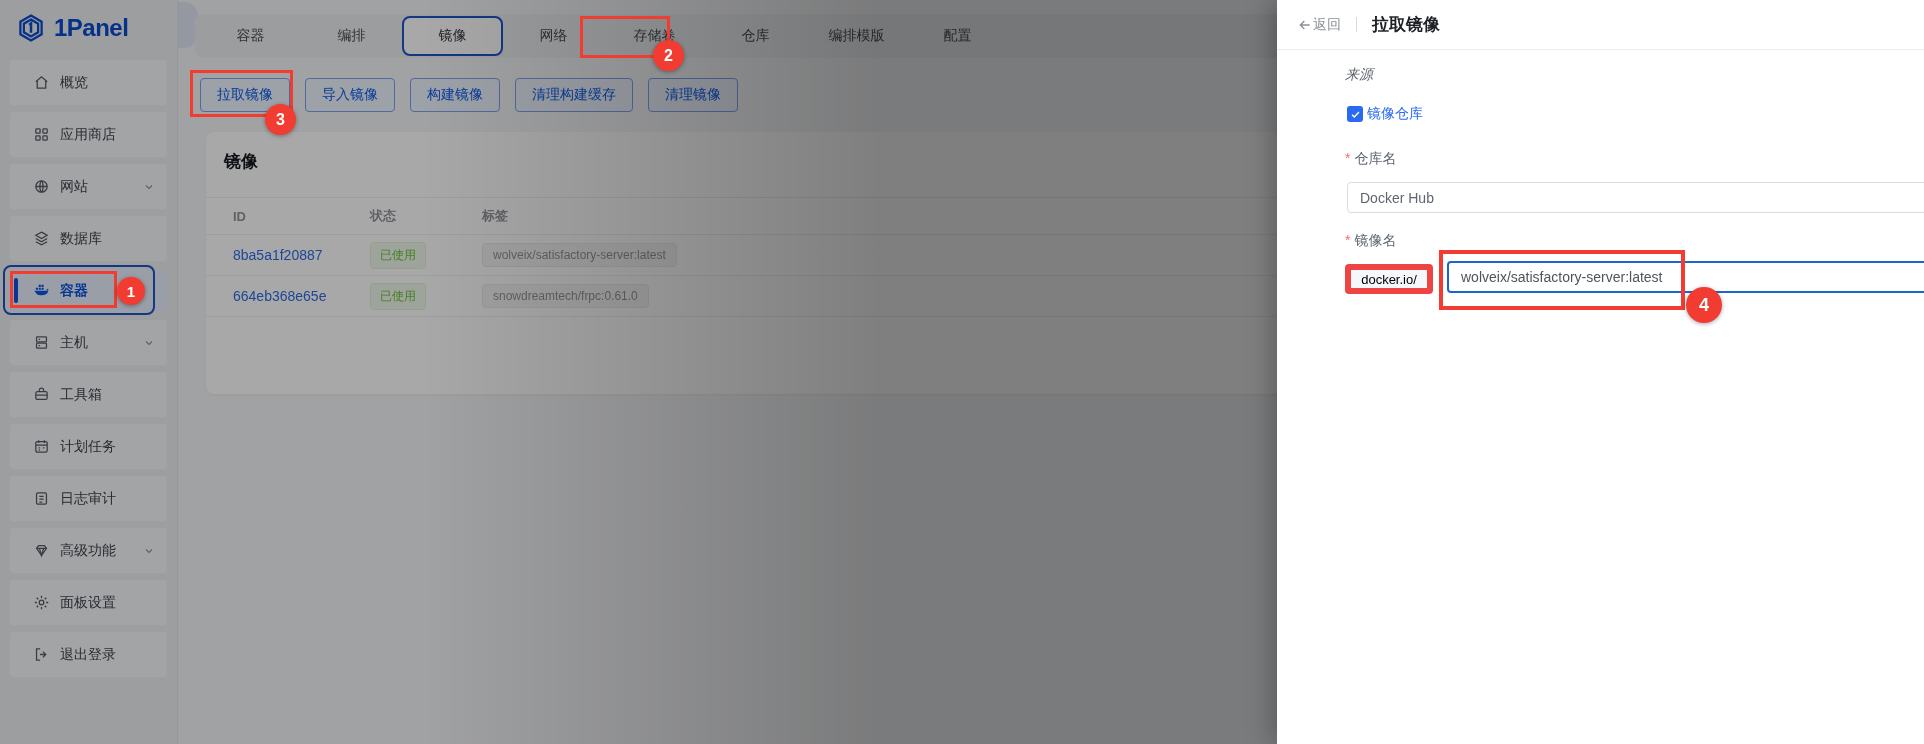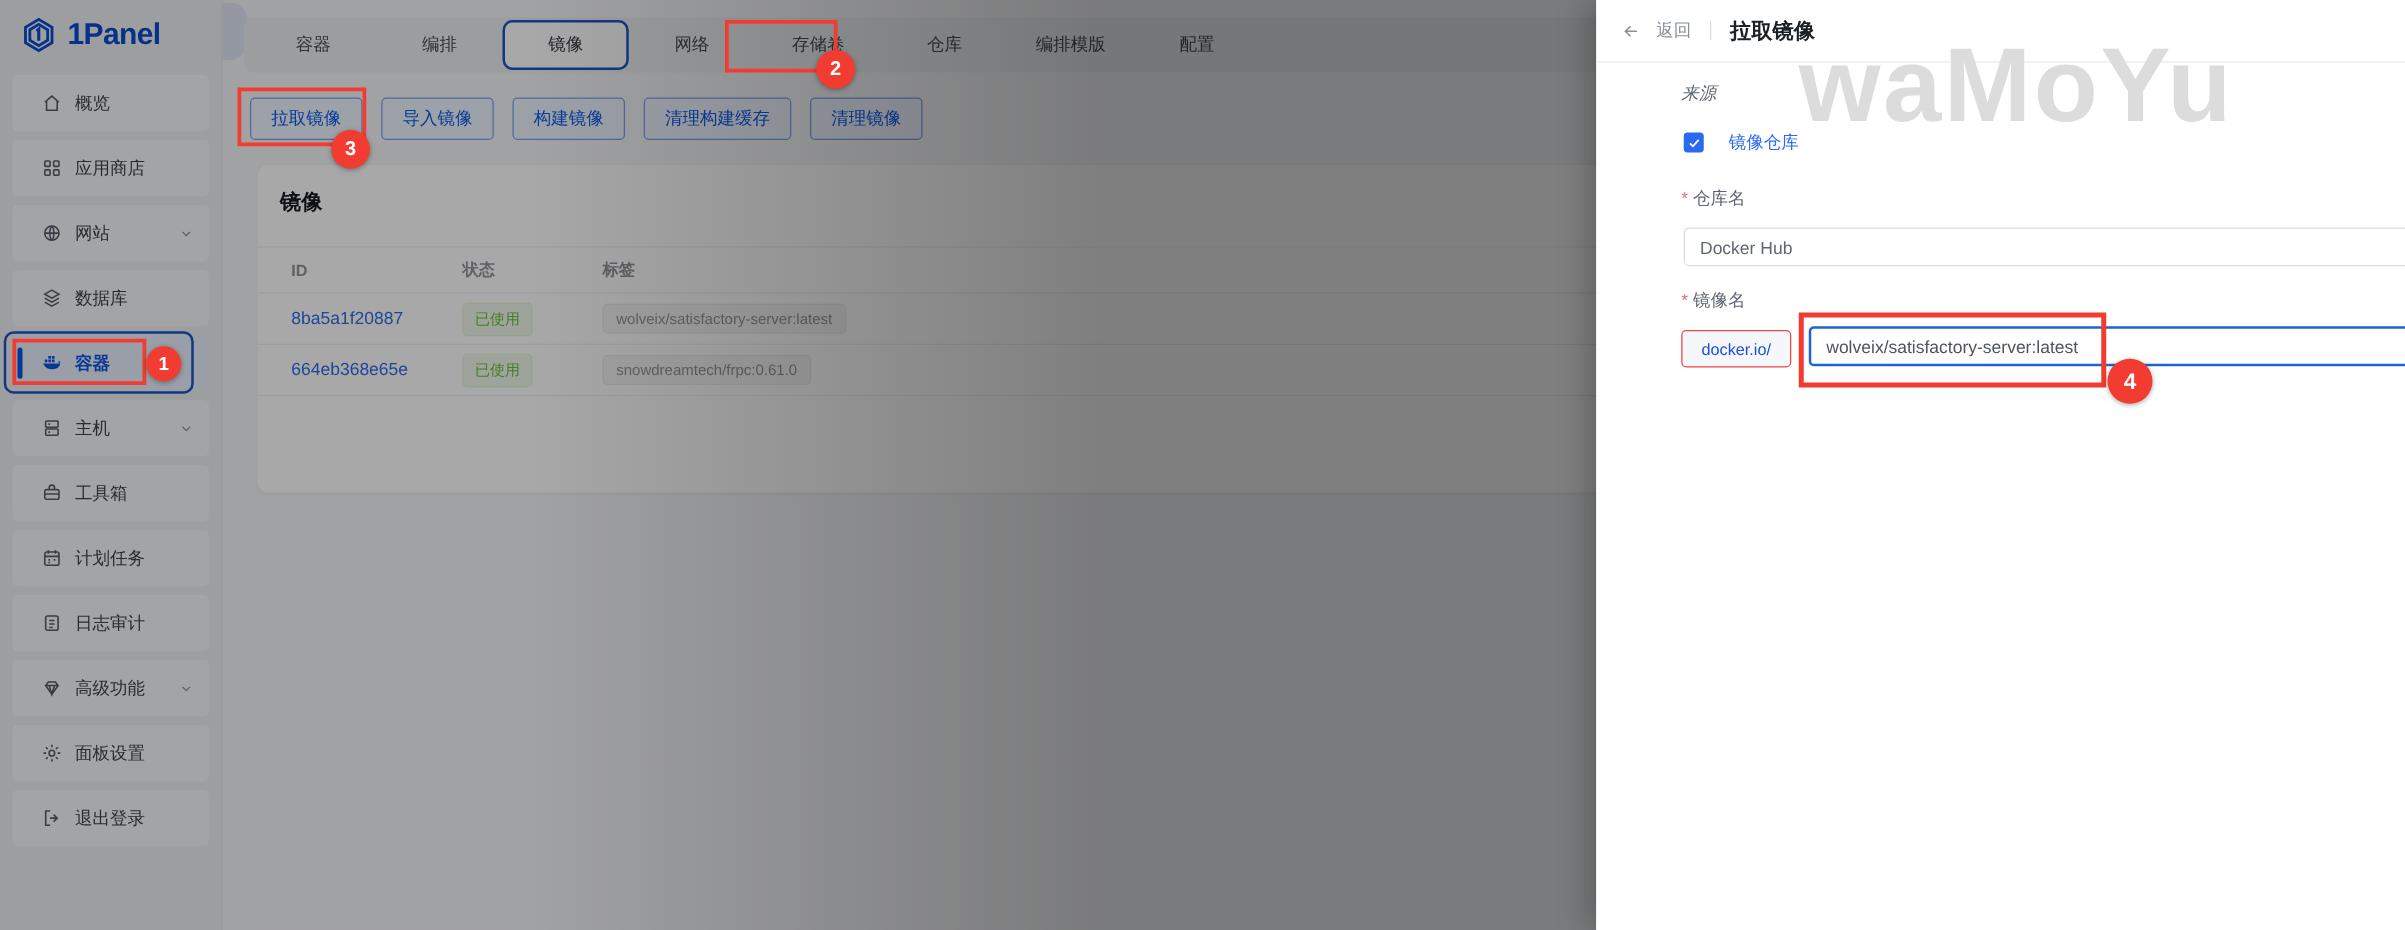--- a/index.html
+++ b/index.html
@@ -54,34 +54,34 @@
   .ann-box { border:3px solid #f23c31; }
   .ann-badge { background:#f23c31; border-radius:50%; color:#fff; font-weight:bold; display:flex; align-items:center; justify-content:center;
                box-shadow:0 1px 4px rgba(0,0,0,.35); }
   .z40 { z-index:40; }
   .box4 { border-width:4px; }
 
   
   .drawer { position:absolute; left:1277px; top:0; width:647px; height:744px; background:#ffffff; z-index:30;
             box-shadow:-6px 0 24px rgba(0,0,0,.25); overflow:hidden; }
   .d-head { height:50px; display:flex; align-items:center; border-bottom:1px solid #e9ecf0; padding-left:20px; }
-  .d-back { display:flex; align-items:center; gap:12px; color:#8a9099; font-size:14px; cursor:pointer; }
+  .d-back { display:flex; align-items:center; gap:0; color:#8a9099; font-size:14px; cursor:pointer; }
   .d-sep { width:1px; height:15px; background:#d8dbe0; margin:0 15px; }
   .d-title { font-size:17px; font-weight:bold; color:#1d2126; }
   .watermark { position:absolute; left:162px; top:26px; font-size:84px; font-weight:bold; color:#dcdcdc; letter-spacing:2px; line-height:1; user-select:none; }
   .f-label { position:absolute; font-size:14px; color:#5f6672; }
   .req { color:#f56c6c; margin-right:4px; }
-  .chk-row { position:absolute; left:70px; top:105px; display:flex; align-items:center; gap:20px; cursor:pointer; }
+  .chk-row { position:absolute; left:70px; top:105px; display:flex; align-items:center; gap:4px; cursor:pointer; }
   .chk { width:16px; height:16px; background:#2a6af0; border-radius:3px; display:flex; align-items:center; justify-content:center; }
   .chk-label { font-size:14px; color:#2a6af0; }
   .inp { position:absolute; height:31px; background:#fff; border:1px solid #d8dce3; border-radius:4px; font-size:14px; color:#5f6672;
          padding:0 12px; font-family:"Liberation Sans","DejaVu Sans",sans-serif; outline:none; }
   .inp-repo { left:70px; top:182px; width:620px; }
-  .prefix { position:absolute; left:68px; top:264px; width:88px; height:30px; background:#f5f7fa; border:1px solid #ef4444; border-radius:4px;
-            display:flex; align-items:center; justify-content:center; font-size:13px; color:#1d4ed8; }
+  .prefix { position:absolute; left:68px; top:264px; width:88px; height:30px; background:#f5f7fa; border:6px solid #ef4444; border-radius:4px;
+            display:flex; align-items:center; justify-content:center; font-size:13px; color:#000000; }
   .inp-image { left:170px; top:261px; width:560px; border:2px solid #1c64d1; height:32px; color:#4f545c; }
 </style>
 </head>
 <body>
 
 <aside class="sidebar">
   <div class="logo">
     <svg width="30" height="30" viewBox="0 0 24 24" fill="none" stroke="#0a4bd0" stroke-width="1.8">
       <path d="M12 2l8.5 5v10L12 22 3.5 17V7z"></path>
       <path d="M12 5.2l5.7 3.4v6.8L12 18.8l-5.7-3.4V8.6z"></path>
@@ -251,21 +251,20 @@
     <div class="d-back">
       <svg width="16" height="16" viewBox="0 0 24 24" fill="none" stroke="currentColor" stroke-width="2">
           <path d="M19 12H5M11 6l-6 6 6 6"></path>
         </svg>
       <span>返回</span>
     </div>
     <span class="d-sep"></span>
     <span class="d-title">拉取镜像</span>
   </header>
 
-  <div class="watermark">waMoYu</div>
 
   <div class="f-label" style="left:68px; top:66px;font-style:italic;">来源</div>
 
   <div class="chk-row">
     <span class="chk">
       <svg width="11" height="11" viewBox="0 0 24 24" fill="none" stroke="#ffffff" stroke-width="3.2">
           <path d="M4.5 12.5l5 5 10-11"></path>
         </svg>
     </span>
     <span class="chk-label">镜像仓库</span>

